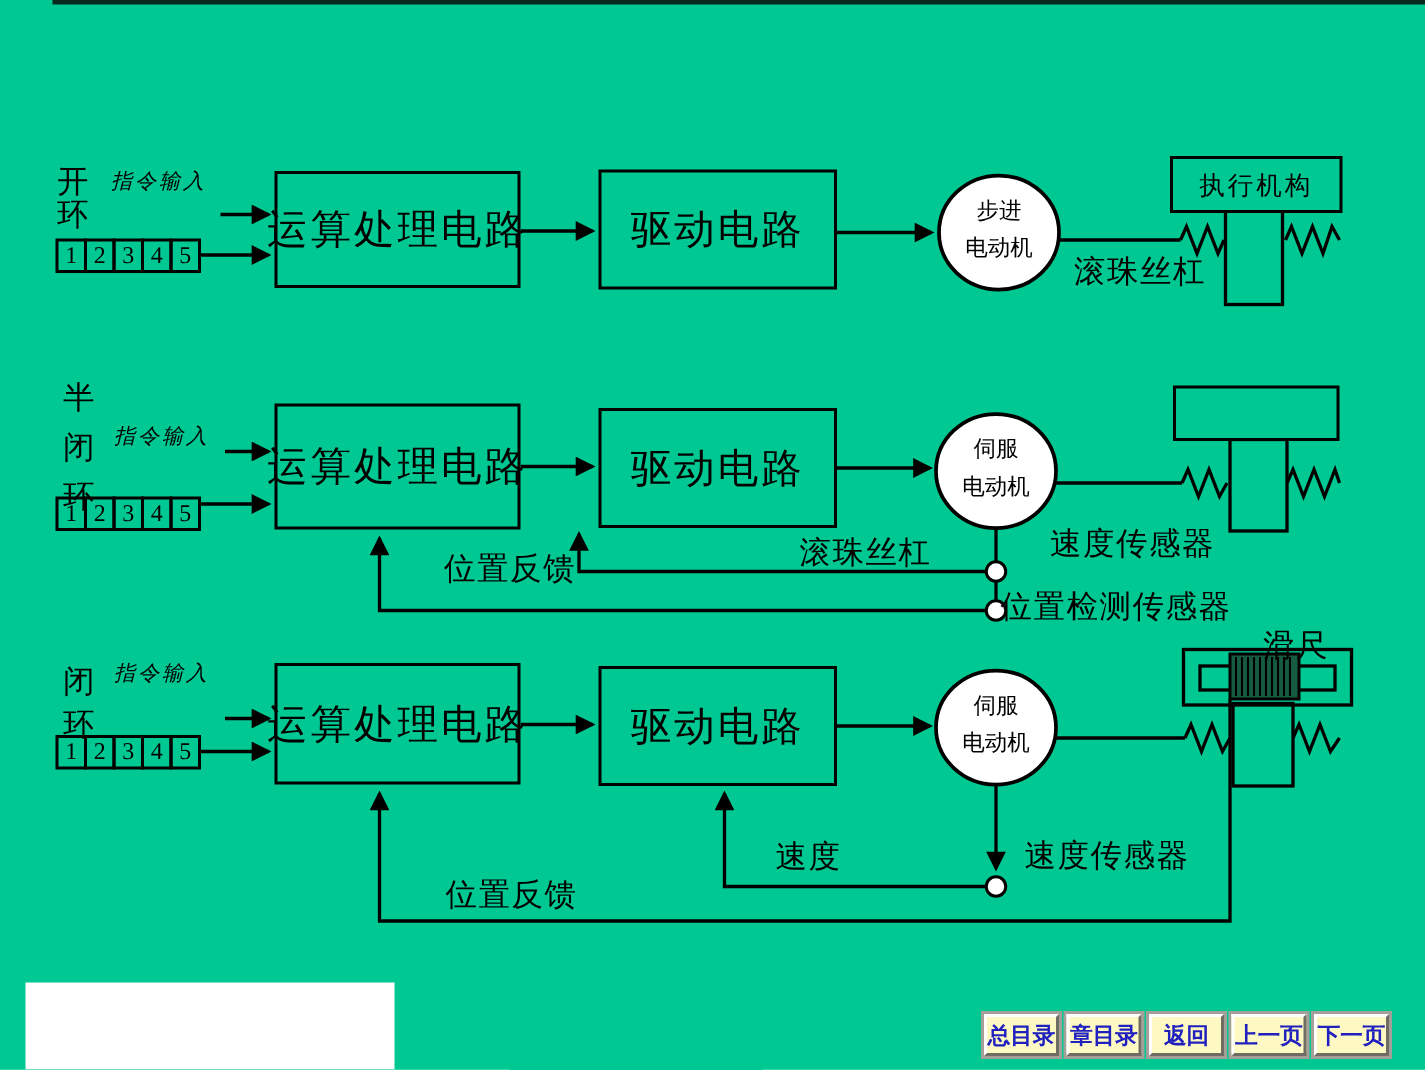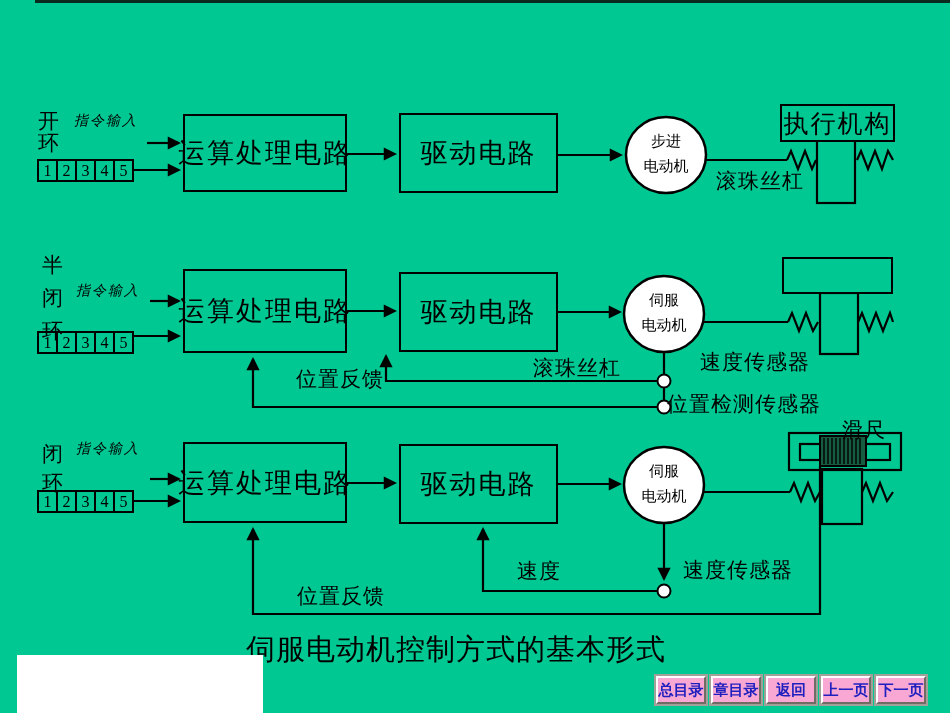--- a/index.html
+++ b/index.html
@@ -7,39 +7,39 @@
     position:relative; width:950px; height:713px; overflow:hidden;
     background:#00C892; font-family:"Liberation Serif", serif; color:#000;
   }
   .topline { position:absolute; left:35px; top:0; width:915px; height:3px; background:#0b2a1f; }
   svg.wires { position:absolute; left:0; top:0; }
   .box {
     position:absolute; box-sizing:border-box; border:2.4px solid #000;
     background:#00C892; display:flex; align-items:center; justify-content:center;
     font-size:27px; letter-spacing:2px; white-space:nowrap;
   }
-  .box.small { font-size:25px; }
+  .box.small { font-size:17px; }
   .lbl { position:absolute; font-size:21px; letter-spacing:1px; white-space:nowrap; }
   .cmd { position:absolute; font-size:14px; letter-spacing:2px; white-space:nowrap;font-style:italic; }
   .vstack { position:absolute; font-size:21px; text-align:center; }
   .vstack span { display:block; }
   .digits { position:absolute; display:flex; }
   .cell {
     box-sizing:border-box; width:21px; height:23px; border:2px solid #000; margin-left:-2px;
     display:flex; align-items:center; justify-content:center; font-size:16px;
   }
   .cell:first-child { margin-left:0; }
   .motor { position:absolute; width:80px; text-align:center; font-size:15px; line-height:25px; }
   .motor span { display:block; }
   .caption { position:absolute; left:246px; top:630px; font-size:29px; letter-spacing:1px; white-space:nowrap; }
   .whitebox { position:absolute; left:17px; top:655px; width:246px; height:58px; background:#ffffff; }
   .nav { position:absolute; left:656px; top:676px; display:flex; gap:5px; }
   .nav-btn {
     box-sizing:border-box; width:50px; height:28px; padding:0;
-    background:#f9a8d4; border:2px solid; border-color:#ffffff #6f6c64 #6f6c64 #ffffff;
+    background:#fef9c3; border:2px solid; border-color:#ffffff #6f6c64 #6f6c64 #ffffff;
     box-shadow:0 0 0 2px #a3a099;
     color:#2020bf; font-weight:bold; font-size:15px; font-family:"Liberation Serif", serif;
     display:flex; align-items:center; justify-content:center; cursor:pointer; white-space:nowrap;
   }
 </style>
 </head>
 <body>
 
 <div class="slide">
   <div class="topline"></div>
@@ -160,21 +160,20 @@
   <div class="box" style="left:399px; top:444px; width:159px; height:80px;">驱动电路</div>
   <div class="motor" style="left:624px; top:459px;">
     <span>伺服</span>
     <span>电动机</span>
   </div>
   <div class="lbl" style="left:517px; top:557px;font-family:Liberation Mono, monospace;">速度</div>
   <div class="lbl" style="left:683px; top:556px;">速度传感器</div>
   <div class="lbl" style="left:297px; top:582px;">位置反馈</div>
   <div class="lbl" style="left:842px; top:416px;">滑尺</div>
 
-  <div class="caption">伺服电动机控制方式的基本形式</div>
   <div class="whitebox"></div>
 
   <div class="nav">
     <button class="nav-btn">总目录</button>
     <button class="nav-btn">章目录</button>
     <button class="nav-btn">返回</button>
     <button class="nav-btn">上一页</button>
     <button class="nav-btn">下一页</button>
   </div>
 </div>

